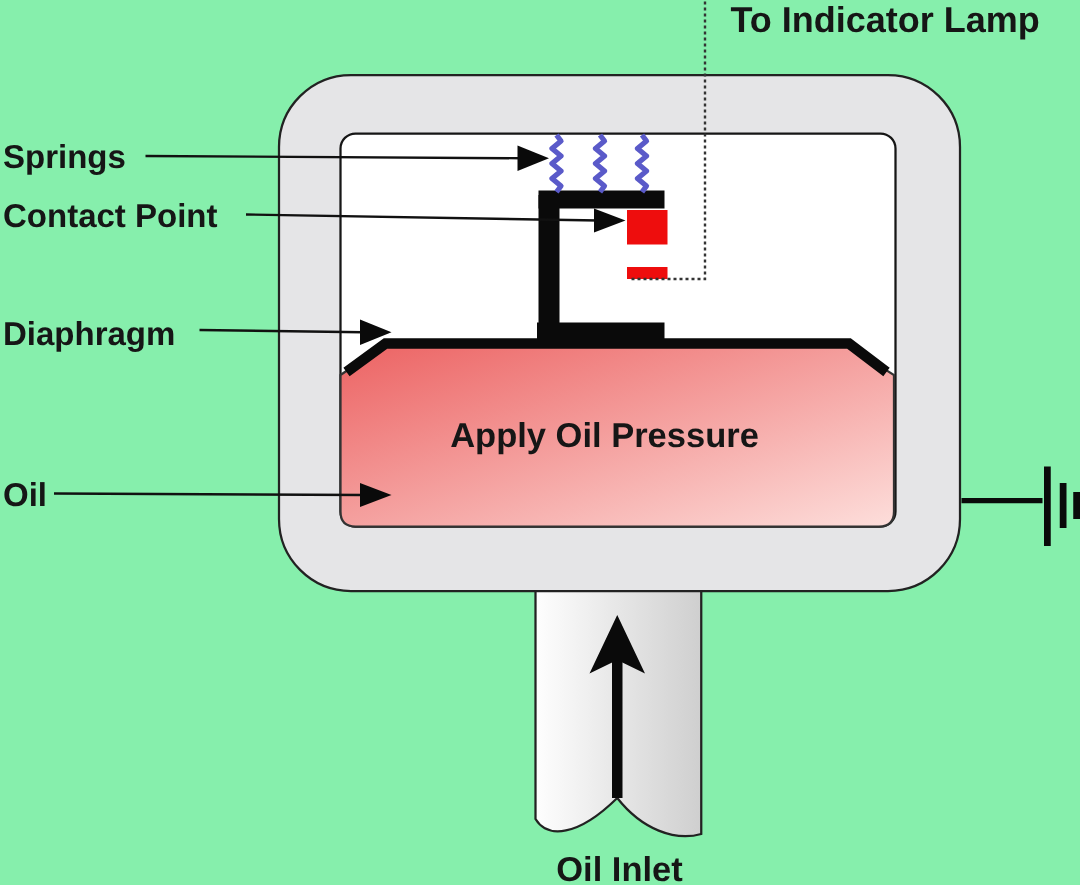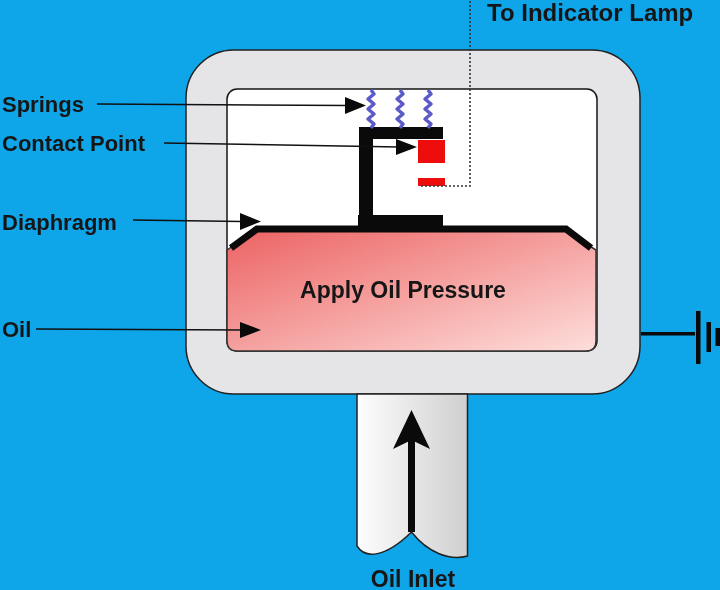--- a/index.html
+++ b/index.html
@@ -4,21 +4,21 @@
 <style>
   html, body {
     margin: 0;
     padding: 0;
     background: #ffffff;
   }
   .stage {
     position: relative;
     width: 720px;
     height: 590px;
-    background: #0ea5e9;
+    background: #86efac;
     overflow: hidden;
     font-family: "Liberation Sans", sans-serif;
   }
   svg { display: block; }
   text {
     font-family: "Liberation Sans", sans-serif;
     font-weight: bold;
     fill: #161616;
   }
   .label-text  { font-size: 22px; }

